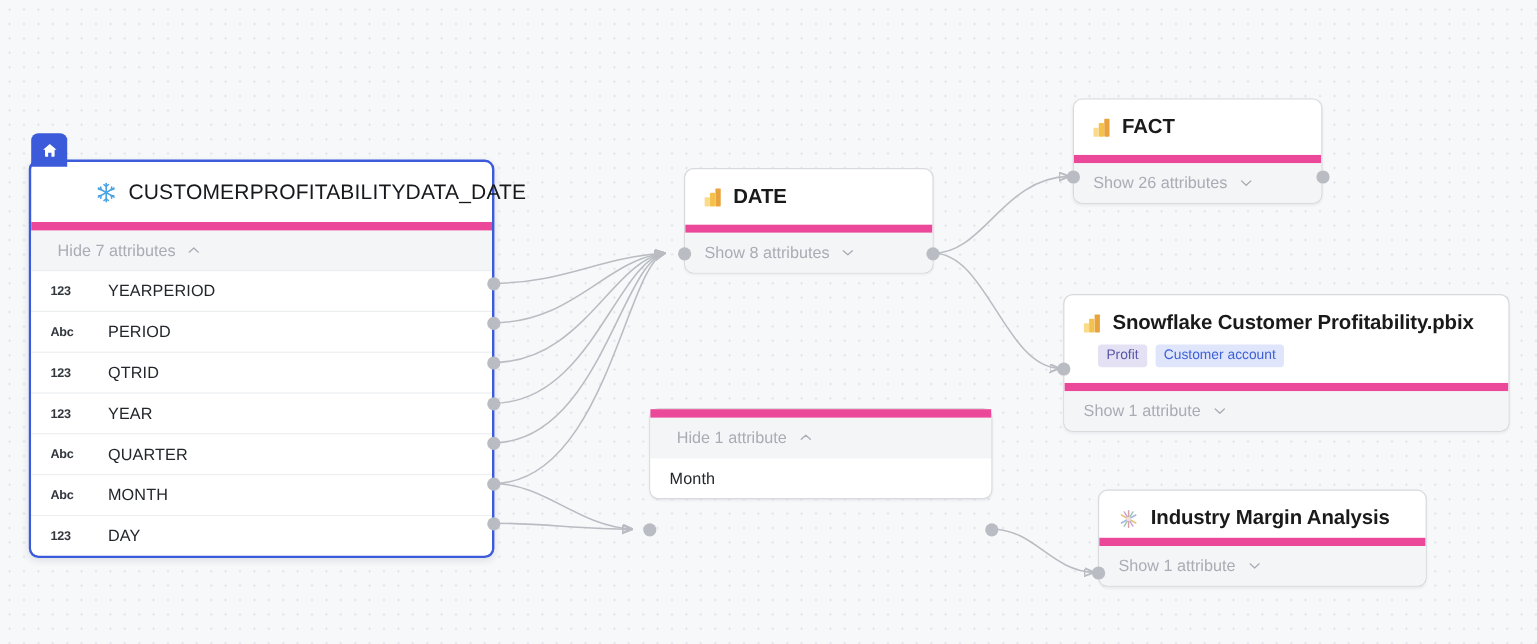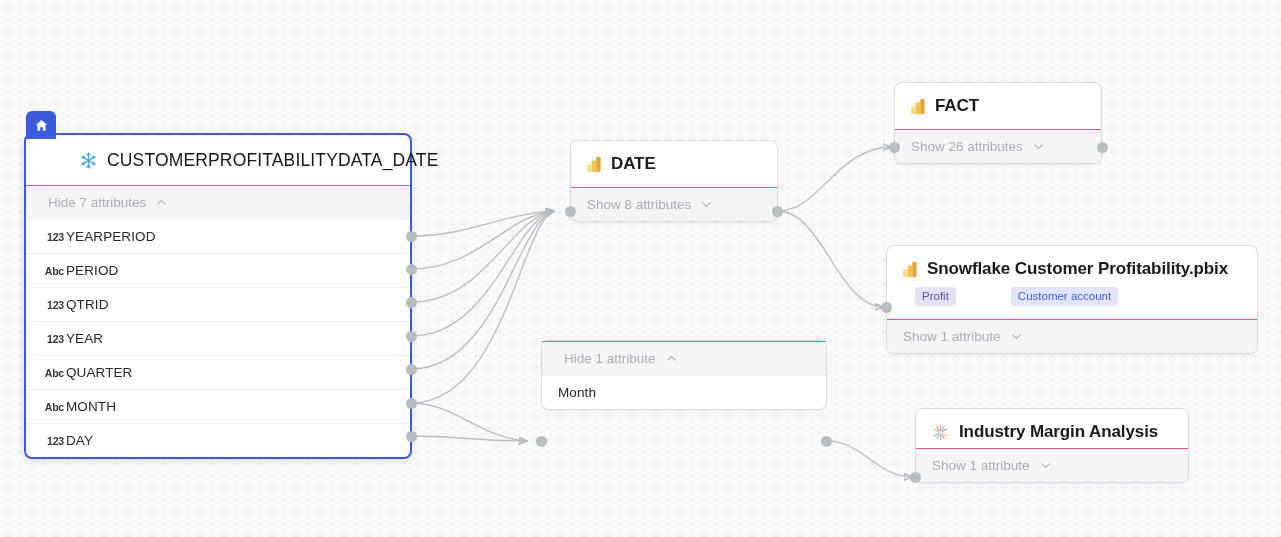--- a/index.html
+++ b/index.html
@@ -37,21 +37,20 @@
   }
 
   
   .node {
     position: absolute;
     background: #ffffff;
     border: 1px solid #d8dade;
     border-radius: 8px;
     z-index: 3;
     box-shadow: 0 1px 2px rgba(16,24,40,0.05);
-    text-align: right;
   }
 
   .node-header {
     display: flex;
     align-items: center;
     gap: 9px;
     padding: 13px 16px 13px 15px;
   }
   .node-title {
     font-size: 17px;
@@ -64,34 +63,34 @@
   
   .icon { flex: 0 0 auto; display: block; }
 
   
   .attr-toggle {
     display: flex;
     align-items: center;
     gap: 9px;
     padding: 9px 16px;
     background: #f4f5f7;
-    border-top: 1px solid #ec4899;
+    border-top: 7px solid #ec4899;
     color: #a9acb4;
     font-size: 13.5px;
     cursor: pointer;
     border-radius: 0 0 7px 7px;
   }
   .attr-toggle.has-rows { border-radius: 0; padding-left: 22px; }
   .chev { display: block; }
 
   
   .attr-row {
     display: flex;
     align-items: center;
-    gap: 2px;
+    gap: 26px;
     padding: 9px 16px;
     border-top: 1px solid #eceef0;
     font-size: 13.5px;
     color: #23262b;
     background: #fff;
   }
   .attr-row:last-child { border-radius: 0 0 7px 7px; }
   .attr-type {
     font-size: 10.5px;
     font-weight: 700;
@@ -144,21 +143,21 @@
     padding: 2px 16px 13px 16px;
     flex-wrap: wrap;
   }
   .tag {
     font-size: 11.5px;
     padding: 3px 7px;
     border-radius: 3px;
     white-space: nowrap;
     line-height: 1.15;
   }
-  .tag.blue   { background: #dfe6fb; color: #3f5fd6; margin-left: 48px; }
+  .tag.blue   { background: #dfe6fb; color: #3f5fd6; }
   .tag.purple { background: #e3e1f3; color: #5a57a8; margin-left: 12px; }
 
   
   .port {
     position: absolute;
     width: 11px; height: 11px;
     background: #b9bcc2;
     border-radius: 50%;
     z-index: 5;
   }

